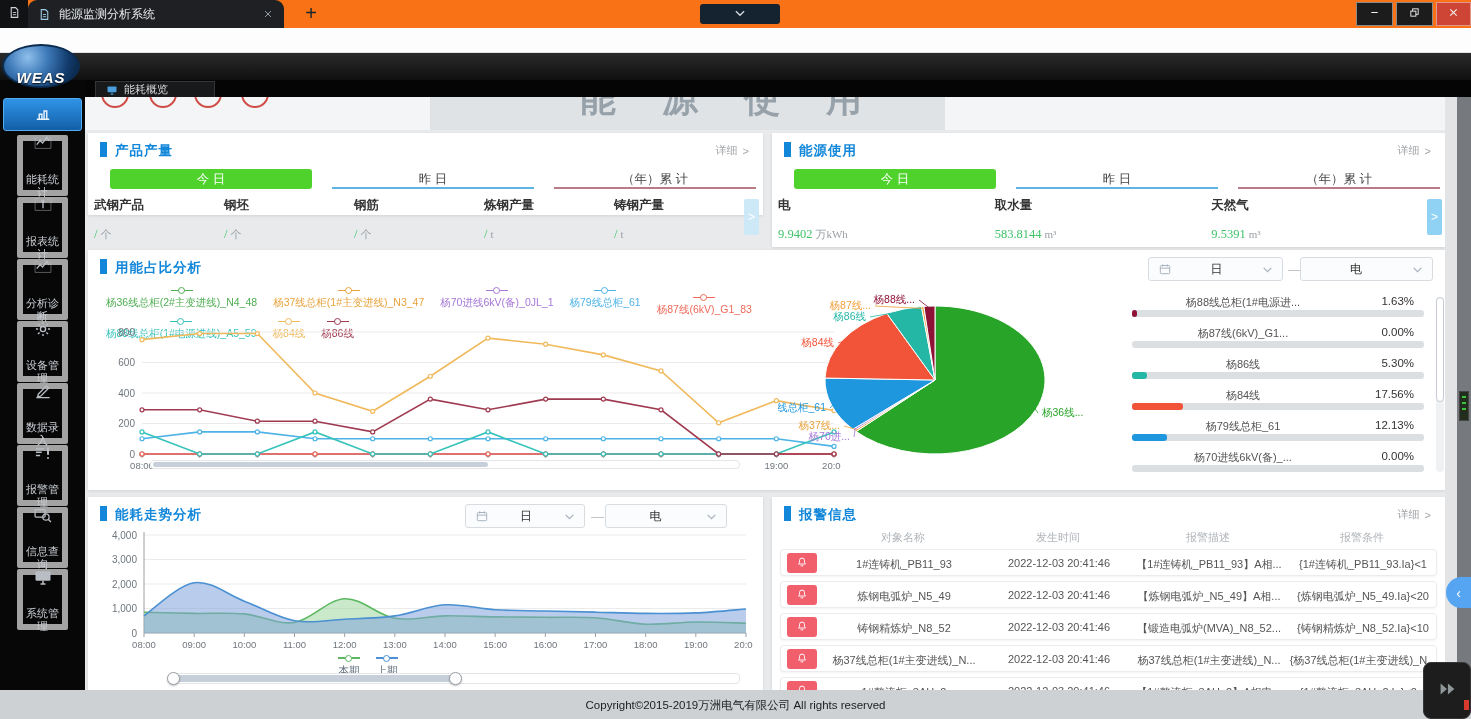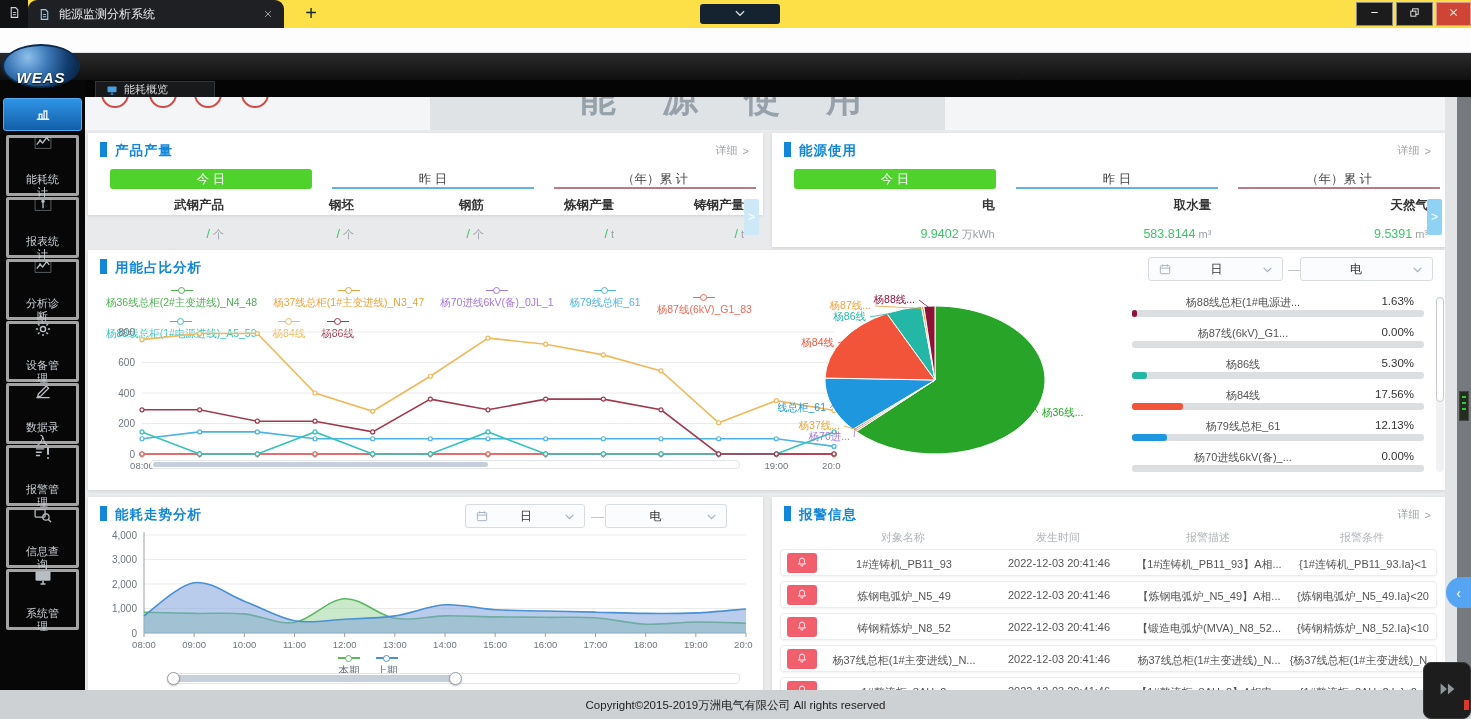--- a/index.html
+++ b/index.html
@@ -2,21 +2,21 @@
 <html><head>
 <meta charset="utf-8">
 <style>
   * { margin:0; padding:0; box-sizing:border-box; }
   html,body { width:1471px; height:719px; }
   body { position:relative; overflow:hidden; background:#0b0b0b;
          font-family:"Liberation Sans","DejaVu Sans",sans-serif; font-size:12px; color:#333; }
   .abs { position:absolute; }
 
   
-  .titlebar { left:0; top:0; width:1471px; height:28px; background:#fde047; }
+  .titlebar { left:0; top:0; width:1471px; height:28px; background:#f97316; }
   .tb-corner { left:0; top:0; width:28px; height:28px; background:#101214; color:#cfd3d8; display:flex; align-items:center; justify-content:center; }
   .tb-corner svg { width:13px; height:13px; }
   .btab { left:28px; top:0; width:256px; height:28px; background:#1e2023; border-radius:9px 9px 0 0; display:flex; align-items:center; padding:0 8px 0 10px; gap:8px; color:#e8eaed; }
   .btab .fav { width:13px; height:13px; color:#9ecbe8; flex:0 0 auto; }
   .btab .fav svg{ width:13px; height:13px; }
   .btab-title { flex:1; font-size:12px; white-space:nowrap; overflow:hidden; }
   .btab-close { color:#9aa0a6; width:16px; height:16px; }
   .btab-close svg { width:10px; height:10px; margin:3px; }
   .newtab { left:300px; top:3px; width:22px; height:22px; color:#15262e; font-size:20px; line-height:21px; text-align:center; }
   .tb-drop { left:700px; top:4px; width:80px; height:20px; background:#152330; border-radius:3px; color:#cfd6dd; display:flex; align-items:center; justify-content:center; }
@@ -66,21 +66,21 @@
   .subtabbar { left:85px; top:80px; width:1386px; height:17px; background:#050505; }
   .page-tab { left:95px; top:81px; width:120px; height:16px; background:#17191b; border:1px solid #343637; border-bottom:none; color:#d4d6d8; font-size:11px; display:flex; align-items:center; gap:6px; padding-left:10px; }
   .page-tab .ti { width:12px; height:12px; color:#4a9ede; }
   .page-tab .ti svg{ width:12px; height:12px; }
 
   .sidebar { left:0; top:80px; width:85px; height:610px; background:#070708; }
   .side-active { left:3px; top:18px; width:79px; height:33px; border-radius:3px; border:1px solid #54acf0;
     background:linear-gradient(#2f94e7,#135fa8); color:#eaf4fc; display:flex; align-items:center; justify-content:center; }
   .side-active svg { width:20px; height:20px; }
   .side-list { left:0; top:55px; width:85px; }
-  .side-item { width:73px; margin:0 auto 1px; height:61px; border:3px solid #a3a3a3; border-radius:2px;
+  .side-item { width:51px; margin:0 auto 1px; height:61px; border:6px solid #a3a3a3; border-radius:2px;
     display:flex; flex-direction:column; align-items:center; justify-content:center; gap:20px; color:#b9bec4; }
   .si-icon { width:22px; height:20px; }
   .si-icon svg { width:22px; height:20px; }
   .si-label { width:36px; text-align:center; font-size:11px; line-height:12.5px; color:#c9ced3; }
 
   
   .main { left:85px; top:97px; width:1360px; height:593px; background:#e8eaec; overflow:hidden; }
   .banner { left:0; top:0; width:1360px; height:33px; background:#f4f5f6; overflow:hidden; }
   .arc { top:-17px; width:28px; height:28px; border:2px solid #d04d47; border-radius:50%; background:transparent; }
   .banner-box { left:345px; top:0; width:515px; height:33px; background:#dfe3e6; overflow:hidden; }
@@ -97,21 +97,21 @@
   .p-title { left:27px; top:9px; font-size:13.5px; font-weight:bold; color:#1287d9; letter-spacing:1px; }
   .p-detail { top:10px; right:14px; font-size:11px; color:#a2a6aa; display:flex; gap:5px; align-items:center; }
 
   .ptabs { left:22px; top:36px; height:21px; display:flex; gap:20px; }
   .ptab { width:202px; height:20px; line-height:20px; text-align:center; font-size:12.5px; color:#444; }
   .ptab.t0 { background:#4fd32c; color:#fff; border-radius:3px; }
   .ptab.t1 { border-bottom:2px solid #5fb4e3; }
   .ptab.t2 { border-bottom:2px solid #bb7b86; }
 
   .stats { left:6px; top:64px; width:650px; display:flex; }
-  .stat { flex:1; text-align:right; }
+  .stat { flex:1; text-align:left;font-family:Liberation Serif, serif; }
   .stat-label { font-size:12.5px; font-weight:bold; color:#333; margin-bottom:13px; }
   .stat-value .v { color:#3fc46a; font-size:12.5px; }
   .stat-value .u { color:#9aa0a6; font-size:11px; margin-left:3px; }
   .car-next { top:66px; width:15px; height:36px; border-radius:2px; color:#fff; display:flex; align-items:center; justify-content:center; font-size:12px; }
   .cn-light { right:4px; background:#cde9f8; }
   .cn-mid { right:3px; background:#8fd2f3; }
 
   .select { height:24px; border:1px solid #d8dce1; border-radius:3px; background:#fbfcfd; display:flex; align-items:center; color:#333; font-size:12px; }
   .select .cal { width:14px; height:14px; color:#a9b3bf; margin-left:9px; }
   .select .cal svg{ width:14px; height:14px; }

